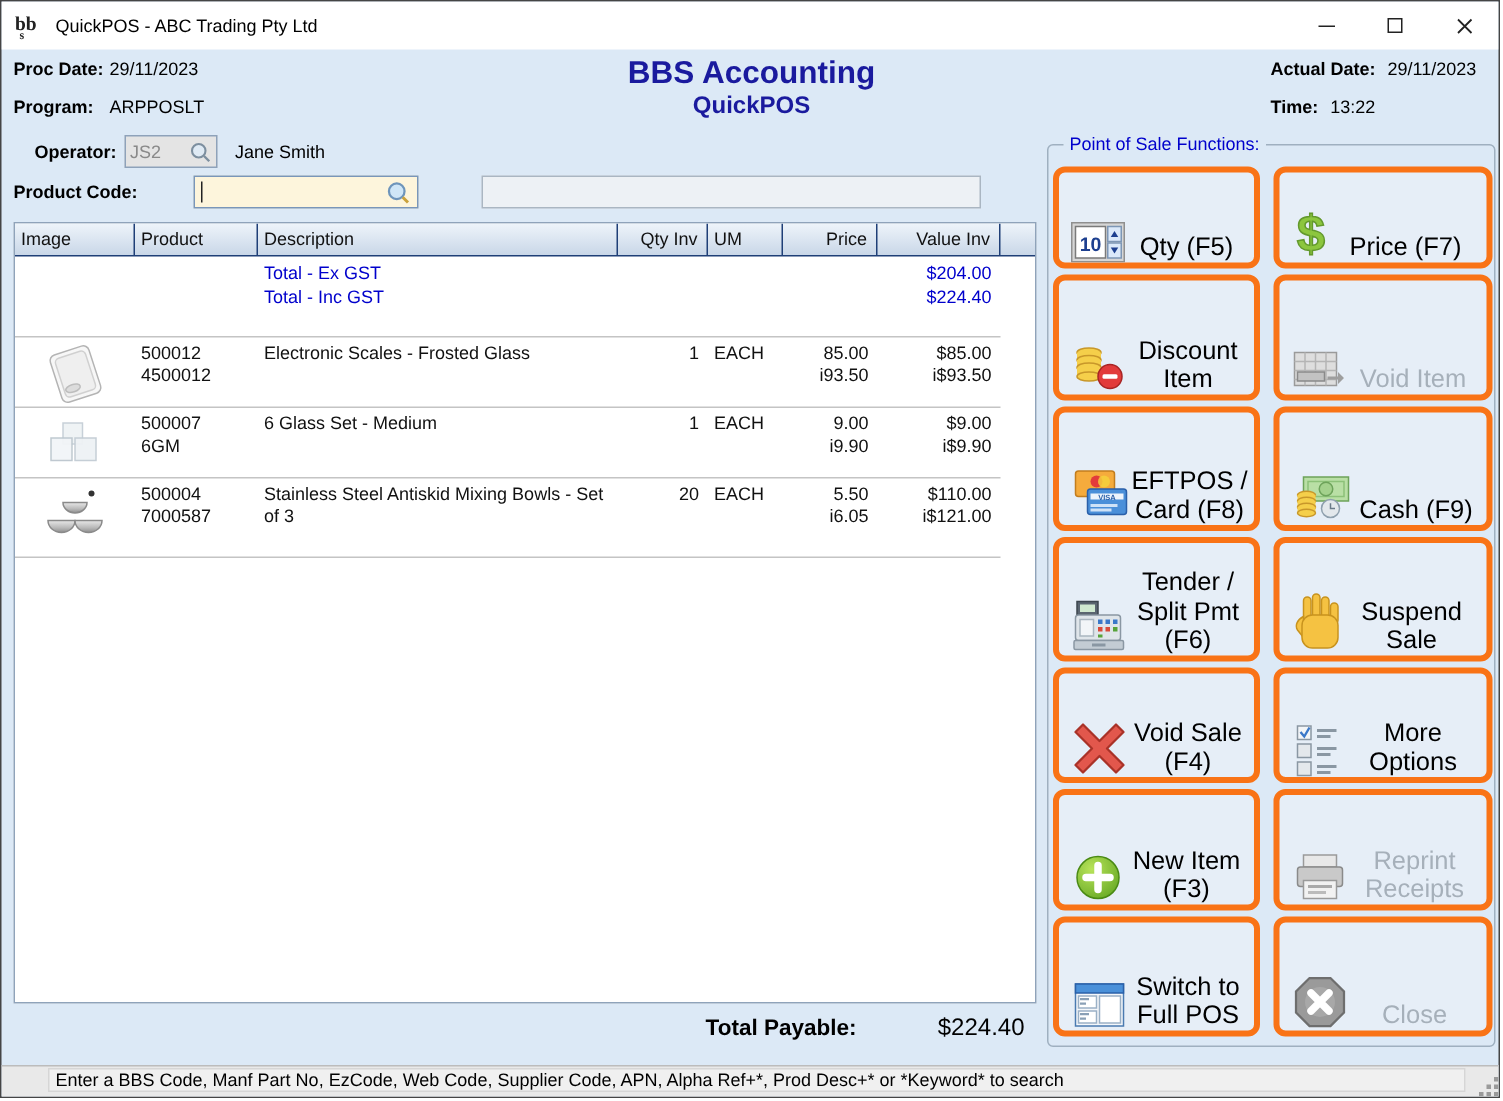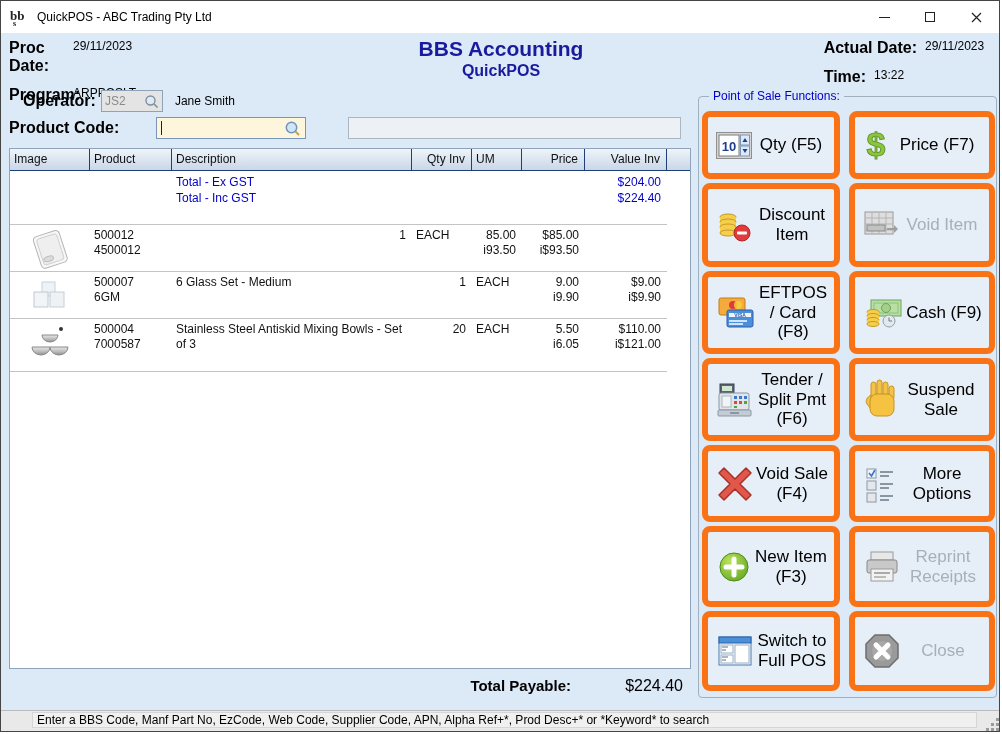--- a/index.html
+++ b/index.html
@@ -9,21 +9,21 @@
   
   .titlebar { position:absolute; top:0; left:0; width:100%; height:32px; background:#ffffff; display:flex; align-items:center; }
   .app-icon { margin-left:8px; width:20px; height:20px; flex:0 0 auto; }
   .title-text { margin-left:8px; font-size:12px; color:#000; }
   .win-controls { margin-left:auto; display:flex; height:100%; }
   .win-btn { width:46px; height:100%; display:flex; align-items:center; justify-content:center; color:#222; }
   .glyph-min { width:11px; height:1px; background:#222; display:block; }
   .glyph-max { width:10px; height:10px; border:1px solid #222; display:block; }
 
   
-  .lbl { font-weight:bold; font-size:16px; color:#000; }
+  .lbl { font-weight:bold; font-size:12px; color:#000; }
   .val { font-size:12px; color:#000; }
   .hdr-left { position:absolute; left:8px; top:38px; }
   .hdr-left .row { margin-bottom:11px; display:flex; }
   .hdr-left .lbl { width:64px; }
   .app-heading { position:absolute; left:0; top:36px; width:1000px; text-align:center; pointer-events:none; }
   .app-heading .t1 { font-size:21px; font-weight:bold; color:#1a1a9e; }
   .app-heading .t2 { font-size:16px; font-weight:bold; color:#1a1a9e; margin-top:1px; }
   .hdr-right { position:absolute; right:8px; top:38px; }
   .hdr-right .row { margin-bottom:11px; display:flex; justify-content:flex-start; }
   .hdr-right .lbl { text-align:right; margin-right:8px; }
@@ -59,21 +59,21 @@
 
   
   .total-payable { position:absolute; top:676px; left:0; width:690px; }
   .tp-label { position:absolute; left:400px; width:170px; text-align:right; font-size:15px; font-weight:bold; color:#000; }
   .tp-value { position:absolute; left:562px; width:120px; text-align:right; font-size:16px; color:#000; }
 
   
   .pos-box { position:absolute; left:697px; top:95px; width:299px; height:602px; border:1px solid #9fb0c0; border-radius:4px; }
   .pos-box-label { position:absolute; left:708px; top:88px; background:#dce9f6; padding:0 4px; font-size:12px; color:#0000cc; }
   .pos-grid { position:absolute; left:701px; top:110px; display:grid; grid-template-columns:138px 146px; grid-template-rows:68px 84px 83px 83px 77px 81px 80px; gap:4px 9px; }
-  .pos-btn { background:#e6eef7; border:6px solid #f97316; border-radius:8px; display:flex; align-items:center; padding:0 4px 0 8px; cursor:default; }
+  .pos-btn { background:#e6eef7; border:4px solid #f97316; border-radius:8px; display:flex; align-items:flex-end; padding:0 4px 0 8px; cursor:default; }
   .pos-btn .icon { flex:0 0 auto; display:flex; align-items:center; justify-content:center; }
   .pos-btn .blabel { flex:1 1 auto; text-align:center; font-size:17px; color:#000; line-height:1.15; }
   .pos-btn.disabled .blabel { color:#a6b0ba; }
 
   
   .statusbar { position:absolute; left:0; top:709px; width:1000px; height:23px; background:#e9e9e9; border-top:1px solid #bcbcbc; display:flex; align-items:flex-start; }
   .sb-left { width:30px; border-right:1px solid #d2d2d2; background:#e4e4e4; }
   .sb-text { flex:1; background:#f0f0f0; border:1px solid #d6d6d6; margin:1px 24px 1px 1px; display:flex; align-items:center; padding-left:4px; font-size:12px; color:#000; white-space:nowrap; overflow:hidden; }
   .sb-grip { position:absolute; right:2px; bottom:2px; width:14px; height:14px; }
   .sb-grip i { position:absolute; width:3px; height:3px; background:#9a9a9a; }
@@ -197,20 +197,21 @@
             <rect x="9" y="4" width="27" height="33" rx="4" fill="#f7f7f7" stroke="#b4b4b4"></rect>
             <rect x="12" y="7" width="21" height="27" rx="3" fill="#efefef" stroke="#d0d0d0"></rect>
             <ellipse cx="18" cy="29" rx="5" ry="2.5" fill="#dcdcdc" stroke="#bdbdbd"></ellipse>
           </g>
         </svg>
       </div>
       <div class="cell">
           <div>500012</div>
           <div>4500012</div>
         </div>
+      <div class="cell">Electronic Scales - Frosted Glass</div>
       <div class="cell r">1</div>
       <div class="cell">EACH</div>
       <div class="cell r"><div>85.00</div><div>i93.50</div></div>
       <div class="cell r"><div>$85.00</div><div>i$93.50</div></div>
     </div>
     <div class="sep"></div>
 
     <div class="tbl-cols prow" style="min-height:46px">
       <div class="img-cell">
         <svg width="44" height="40" viewBox="0 0 44 40">

